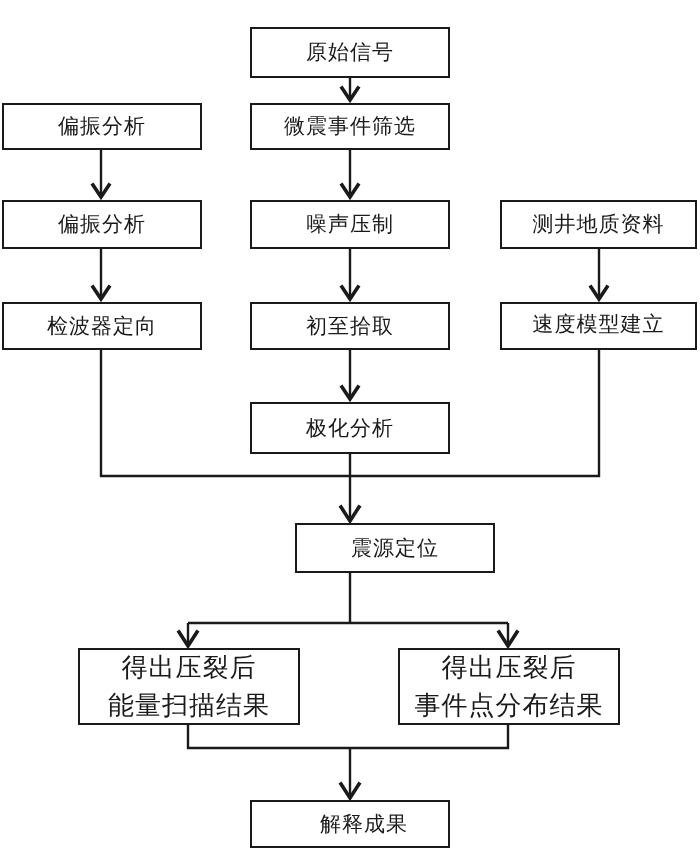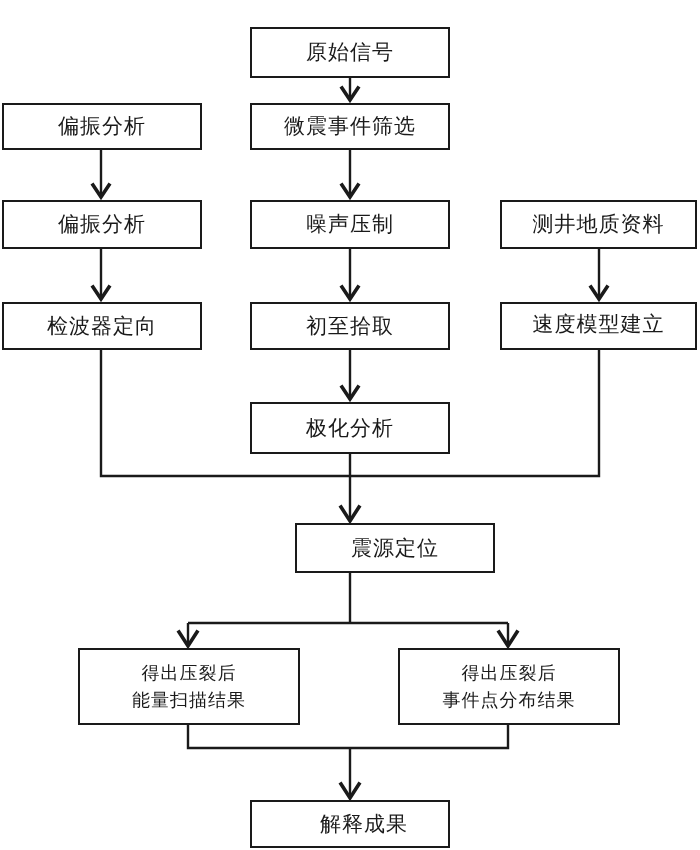--- a/index.html
+++ b/index.html
@@ -10,21 +10,21 @@
   }
   #canvas{position:absolute;left:0;top:0;width:700px;height:850px;}
   .node{
     position:absolute;box-sizing:border-box;
     border:2px solid #1a1a1a;background:#ffffff;
     display:flex;align-items:center;justify-content:center;
     text-align:center;color:#1a1a1a;
     font-size:21px;line-height:1.15;letter-spacing:1px;
     white-space:pre-line;
   }
-  .node.two-line{font-size:18px;line-height:1.45;}
+  .node.two-line{font-size:26px;line-height:1.45;}
   svg#wires{position:absolute;left:0;top:0;width:700px;height:850px;pointer-events:none;}
   svg#wires line,svg#wires polyline{stroke:#1a1a1a;stroke-width:2.4;fill:none;}
   svg#wires polyline.head{stroke-width:3.6;stroke-linecap:square;stroke-linejoin:miter;}
 </style>
 </head>
 <body>
 
 <div id="canvas">
 
   <svg id="wires" viewBox="0 0 700 850" xmlns="http://www.w3.org/2000/svg">

